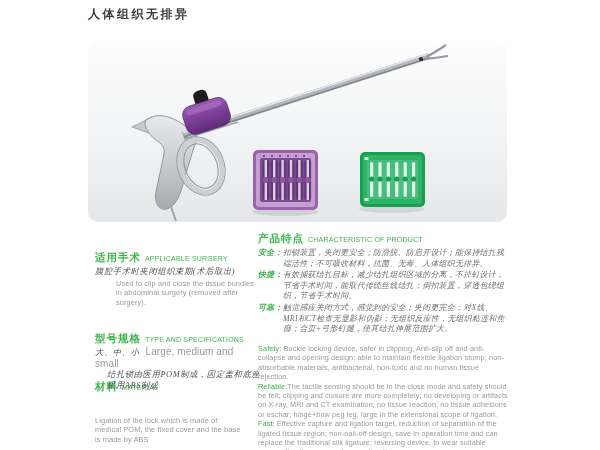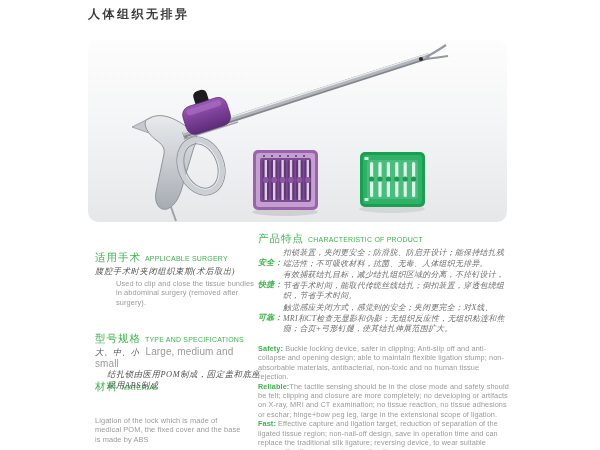--- a/index.html
+++ b/index.html
@@ -13,38 +13,38 @@
     left:88px;top:6px;font-size:12px;font-weight:bold;color:#3a3a3a;letter-spacing:2.5px;
   }
   
   .photo{
     left:88px;top:40px;width:419px;height:182px;border-radius:10px;
     background:linear-gradient(180deg,#fdfdfd 0%,#f3f4f5 50%,#e6e7e9 100%);
   }
   .photo svg{position:absolute;left:0;top:0;}
   
   .sec-h{white-space:nowrap;}
-  .sec-h .zh{color:#3bb54a;font-weight:normal;font-size:10.5px;letter-spacing:1px;}
+  .sec-h .zh{color:#3bb54a;font-weight:bold;font-size:10.5px;letter-spacing:1px;}
   .sec-h .en{color:#3bb54a;font-size:7px;margin-left:4px;letter-spacing:0.2px;}
   
   .zh-body{
     font-family:"Liberation Serif","DejaVu Serif",serif;font-style:italic;
     font-size:8.3px;color:#4f4f4f;letter-spacing:0.6px;line-height:11px;
   }
   .en-body{font-size:7.4px;color:#9a9a9a;line-height:9.4px;letter-spacing:0.1px;}
   .inline-en{font-size:10px;color:#9a9a9a;font-style:normal;font-family:"Liberation Sans","DejaVu Sans",sans-serif;margin-left:6px;letter-spacing:0.1px;}
   
   .feat{
     position:relative;padding-left:25px;margin-bottom:1px;
     font-family:"Liberation Serif","DejaVu Serif",serif;font-style:italic;
     font-size:7.9px;color:#6e6e6e;line-height:10.6px;letter-spacing:0.3px;
   }
-  .feat .lbl{position:absolute;left:0;top:0;color:#3bb54a;font-weight:bold;margin-top:10px;}
+  .feat .lbl{position:absolute;left:0;top:0;color:#3bb54a;font-weight:bold;}
   .enp{font-size:7.3px;color:#9a9a9a;line-height:9.4px;letter-spacing:0.1px;margin:0;}
-  .enp .lbl{color:#3bb54a;font-weight:bold;margin-top:44px;}
+  .enp .lbl{color:#3bb54a;font-weight:normal;margin-top:44px;}
 </style>
 </head>
 <body>
 
 <div class="abs page-title">人体组织无排异</div>
 
 <div class="abs photo">
   <svg width="419" height="182" viewBox="0 0 419 182">
     <defs>
       <linearGradient id="gp" x1="0" y1="0" x2="0" y2="1">

